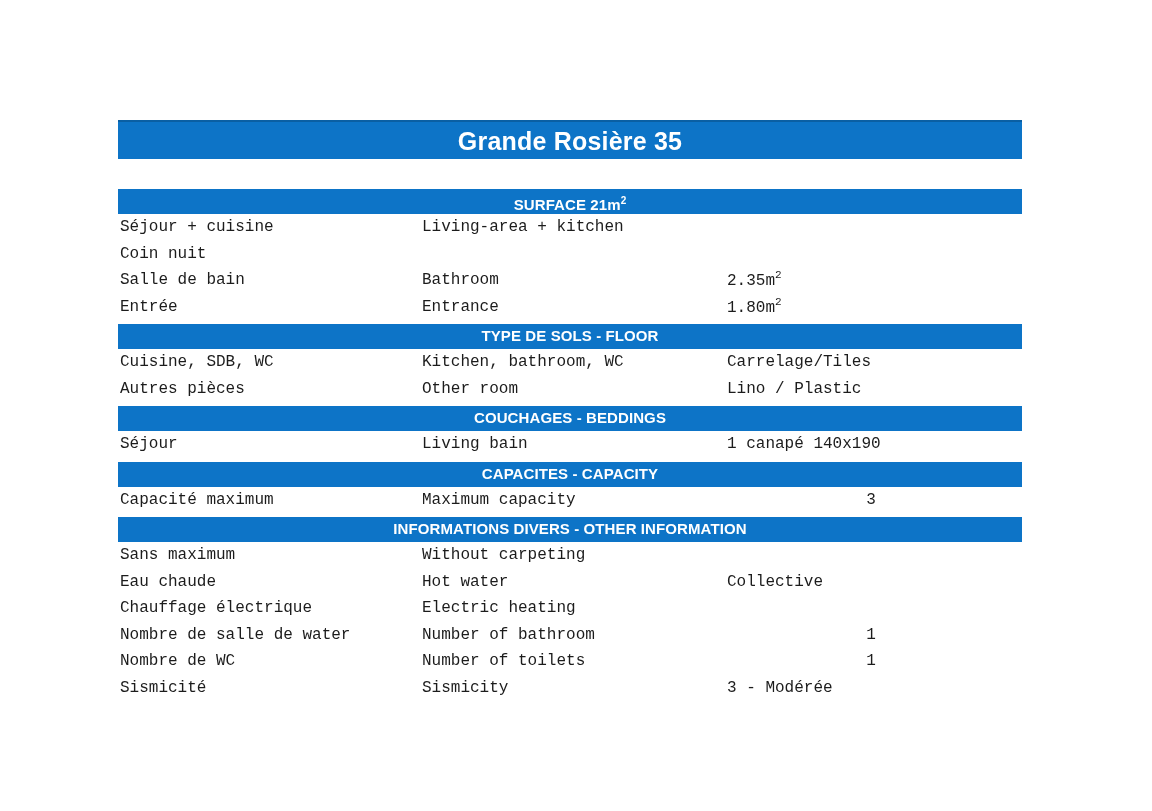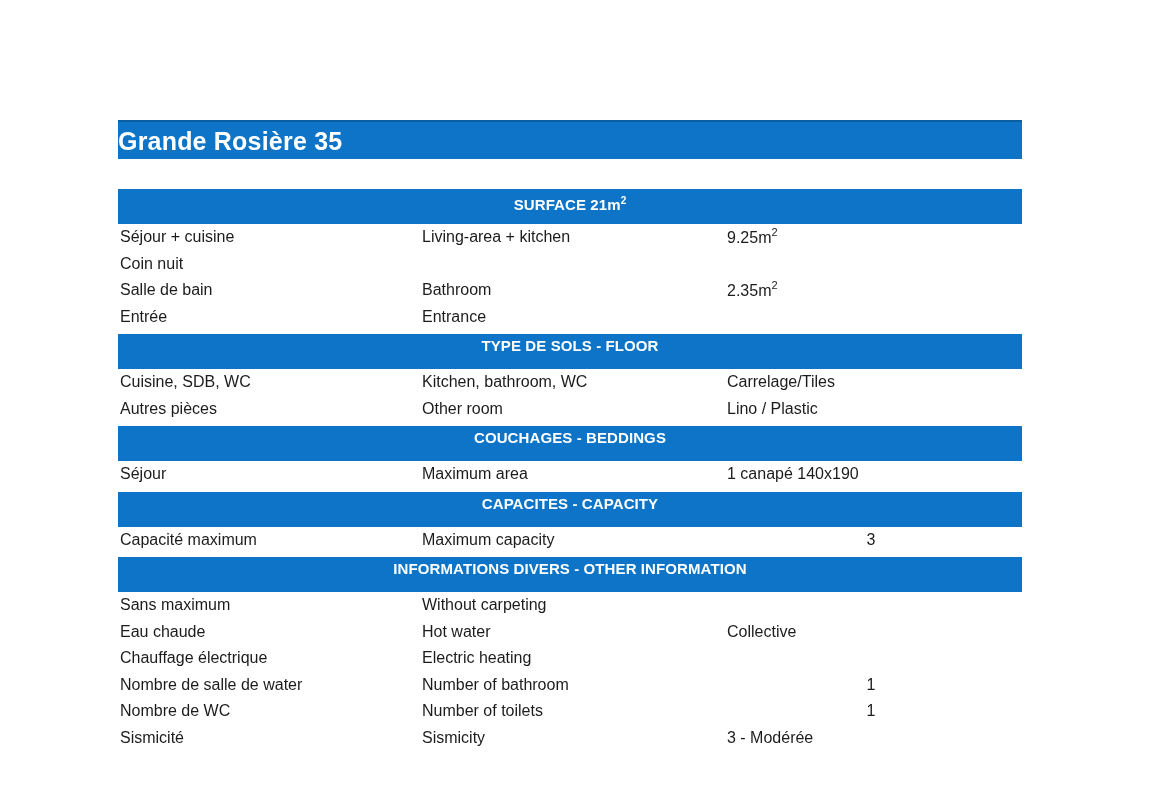--- a/index.html
+++ b/index.html
@@ -4,71 +4,71 @@
 <style>
   * { margin:0; padding:0; box-sizing:border-box; }
   html,body { width:1152px; height:811px; background:#ffffff; overflow:hidden; }
   body { font-family:"Liberation Sans", sans-serif; color:#1c1c1c; }
   .doc {
     position:absolute; left:118px; top:120px; width:904px;
   }
   .title-bar {
     background:var(--accent,#0d74c7);
     color:#ffffff; font-weight:bold; font-size:25px;
-    height:39px; line-height:39px; 
+    height:39px; line-height:39px; text-align:center;
     margin-bottom:30px; letter-spacing:0.2px;
     border-top:2px solid rgba(0,0,0,0.18);
   }
   .section { margin-bottom:4px; }
   .section-header {
     background:var(--accent,#0d74c7);
     color:#ffffff; font-weight:bold; font-size:15px;
-    height:35px; line-height:23px; text-align:center;
+    height:25px; line-height:23px; text-align:center;
     letter-spacing:0.1px;
   }
   .section-header sup { font-size:10px; }
   .row {
     display:grid;
     grid-template-columns:302px 305px 288px 1fr;
     height:26.5px; align-items:center;
     font-size:16px; padding-left:2px;
     white-space:nowrap;
   }
-  .cell { overflow:visible; }
+  .cell { overflow:visible;font-family:Liberation Mono, monospace; }
   .cell sup { font-size:11px; position:relative; top:-1px; }
   .cell.num { text-align:center; }
 </style>
 </head>
 <body>
 
 <div class="doc">
 
   <div class="title-bar">Grande Rosière 35</div>
 
   <div class="section">
     <div class="section-header"><span>SURFACE 21m</span><sup>2</sup></div>
     <div class="row">
       <span class="cell">Séjour + cuisine</span>
       <span class="cell">Living-area + kitchen</span>
-      <span class="cell"><span>9.25m</span><sup>2</sup></span>
       <span class="cell"></span>
     </div>
     <div class="row">
       <span class="cell">Coin nuit</span>
       <span class="cell"></span>
     </div>
     <div class="row">
       <span class="cell">Salle de bain</span>
       <span class="cell">Bathroom</span>
       <span class="cell"><span>2.35m</span><sup>2</sup></span>
       <span class="cell"></span>
     </div>
     <div class="row">
       <span class="cell">Entrée</span>
       <span class="cell">Entrance</span>
+      <span class="cell"><span>1.80m</span><sup>2</sup></span>
       <span class="cell"></span>
     </div>
   </div>
 
   <div class="section">
     <div class="section-header">TYPE DE SOLS - FLOOR</div>
     <div class="row">
       <span class="cell">Cuisine, SDB, WC</span>
       <span class="cell">Kitchen, bathroom, WC</span>
       <span class="cell">Carrelage/Tiles</span>
@@ -79,21 +79,21 @@
       <span class="cell">Other room</span>
       <span class="cell">Lino / Plastic</span>
       <span class="cell"></span>
     </div>
   </div>
 
   <div class="section">
     <div class="section-header">COUCHAGES - BEDDINGS</div>
     <div class="row">
       <span class="cell">Séjour</span>
-      <span class="cell">Maximum area</span>
+      <span class="cell">Living bain</span>
       <span class="cell">1 canapé 140x190</span>
       <span class="cell"></span>
     </div>
   </div>
 
   <div class="section">
     <div class="section-header">CAPACITES - CAPACITY</div>
     <div class="row">
       <span class="cell">Capacité maximum</span>
       <span class="cell">Maximum capacity</span>

